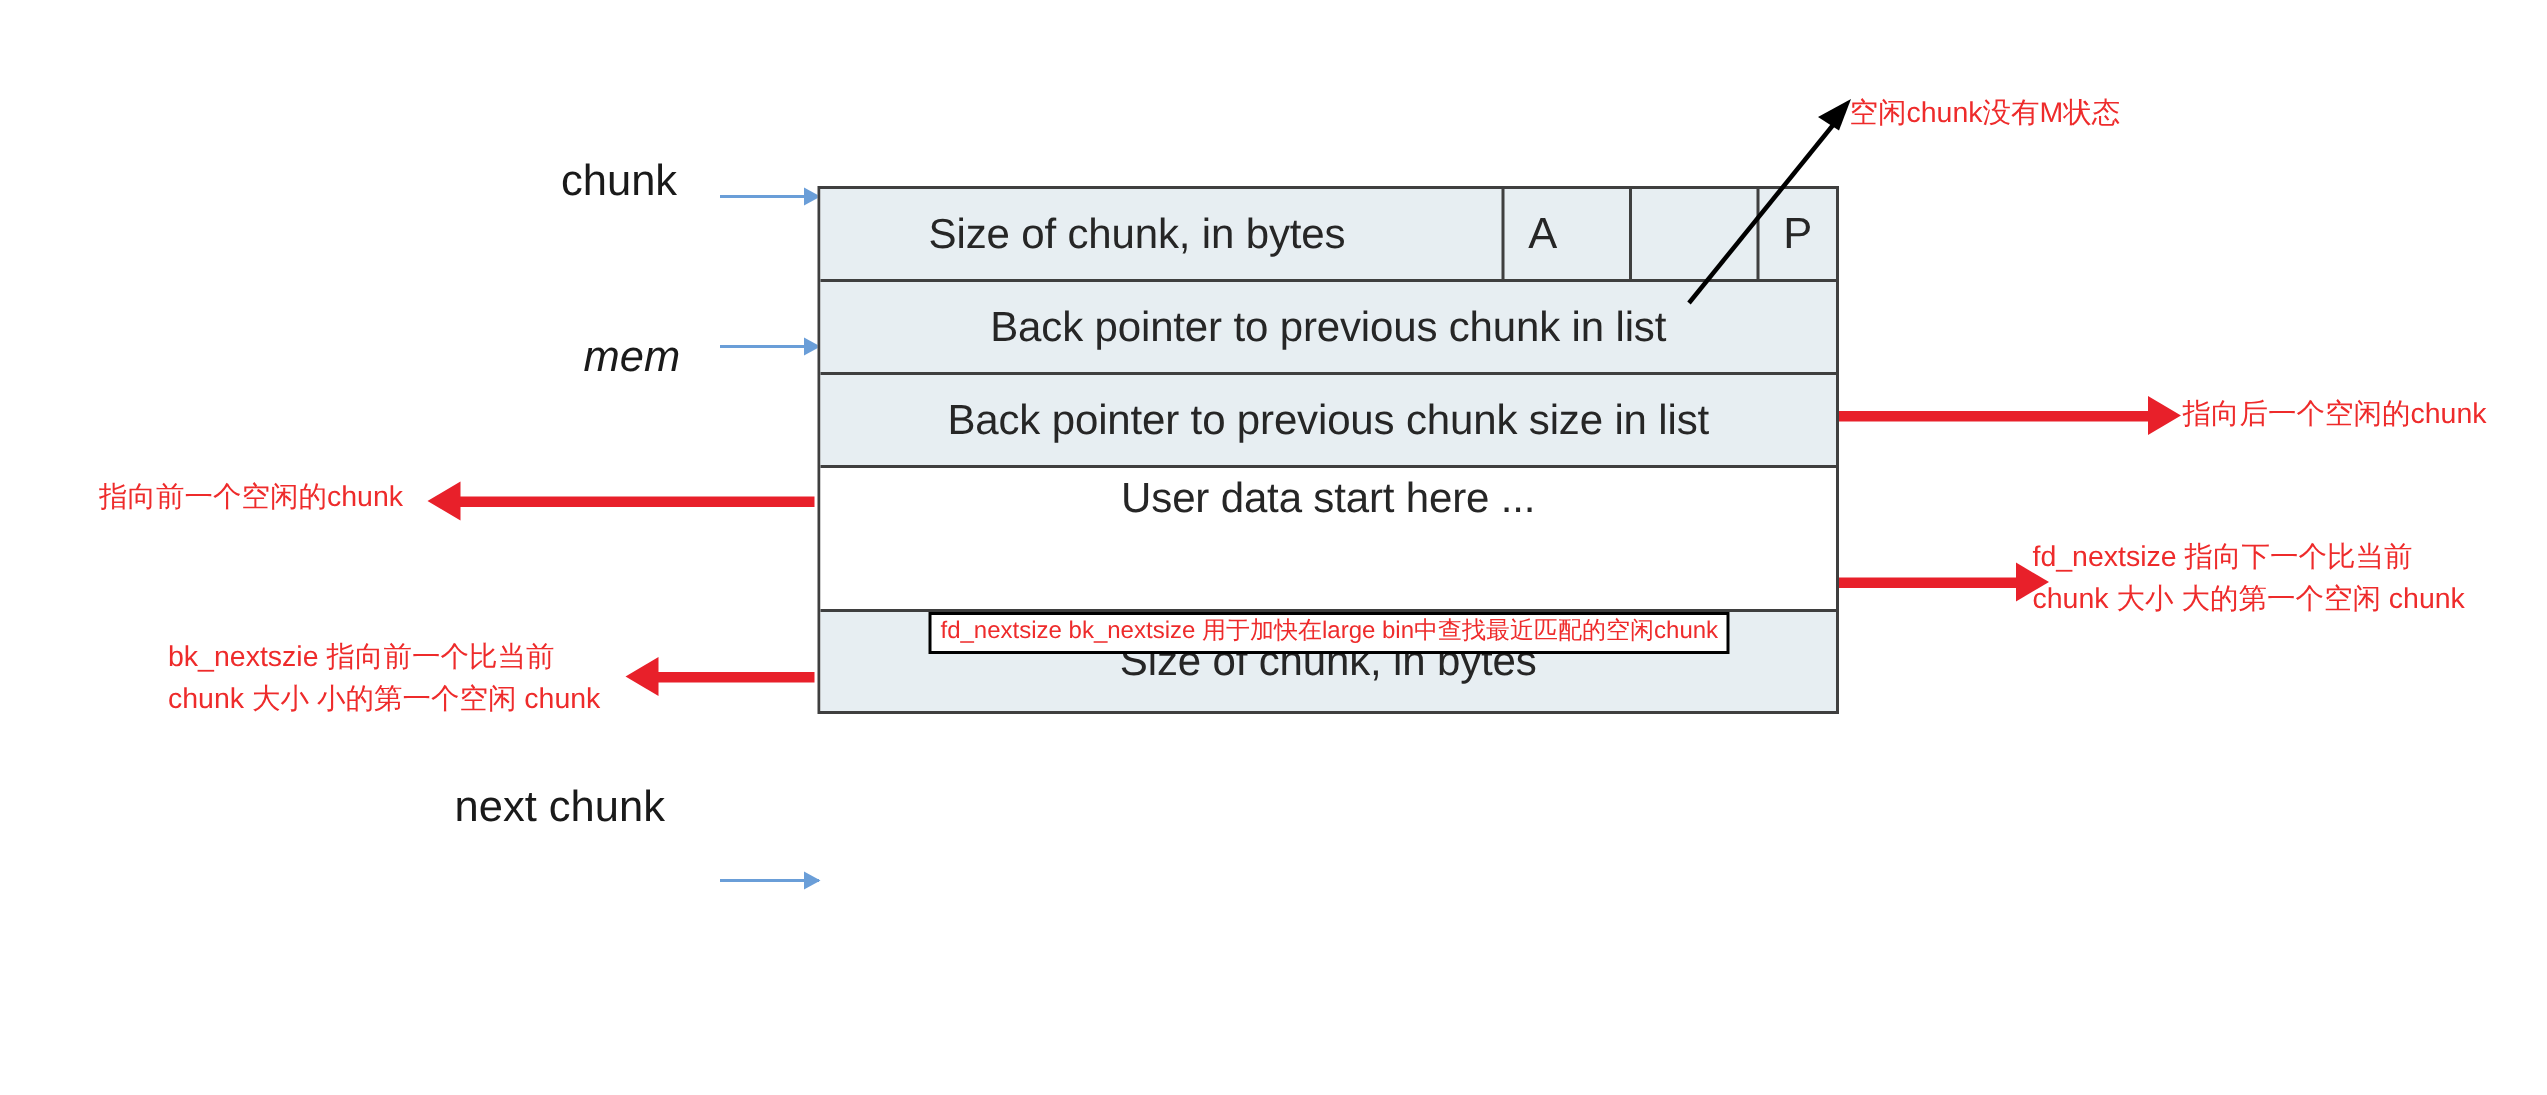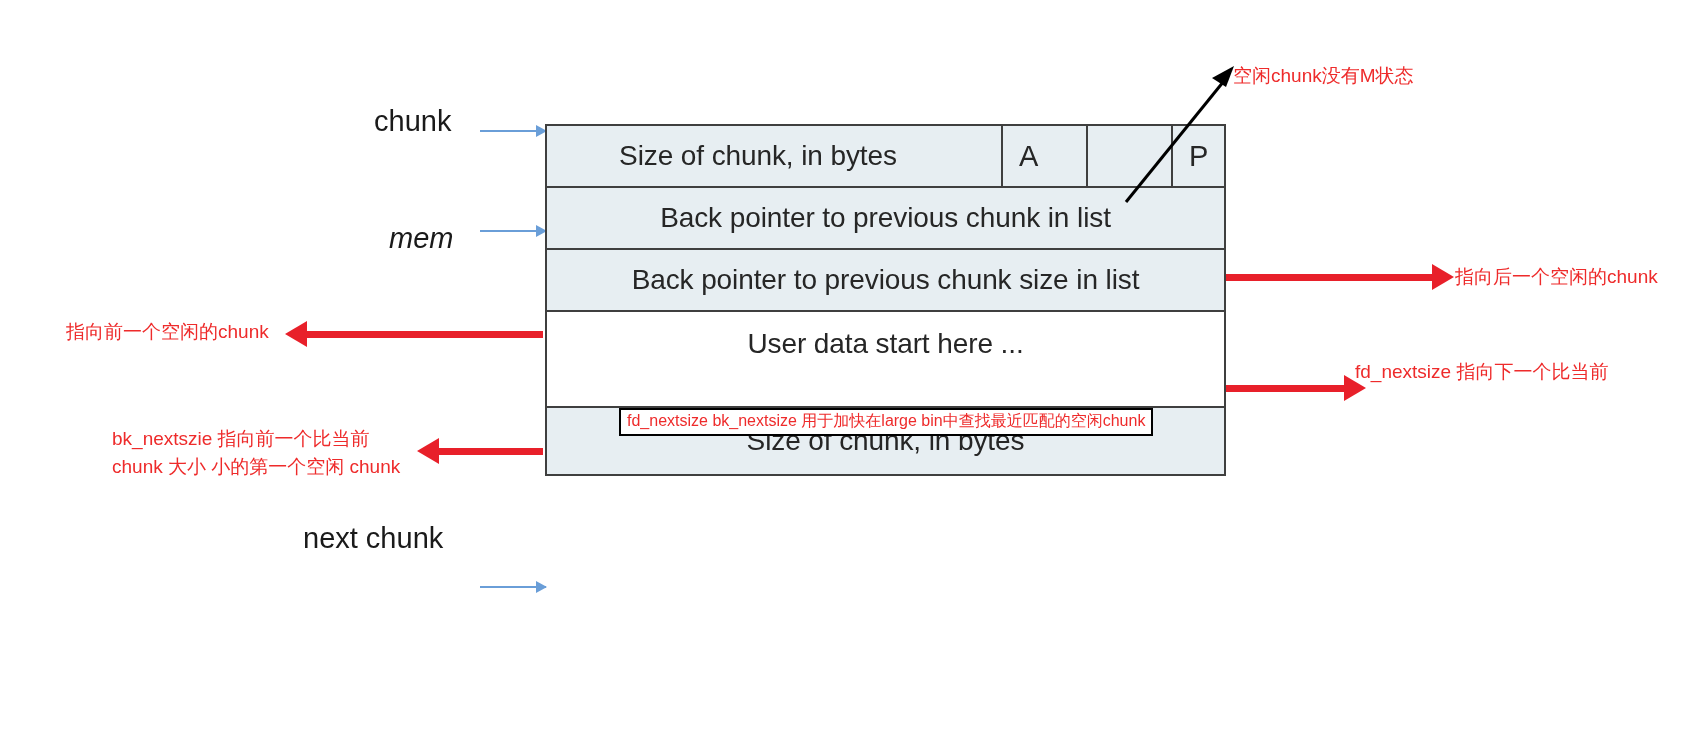--- a/index.html
+++ b/index.html
@@ -44,21 +44,21 @@
   .row:last-child { border-bottom: none; }
   .row.shaded { background: #e7eef2; gap: 32px; }
   .row.plain  { background: #ffffff; }
 
   .r-prevsize   { height: 62px; }
   .r-size       { height: 62px; padding: 0; }
   .r-fd         { height: 62px; }
   .r-bk         { height: 62px; }
   .r-fdnext     { height: 62px; }
   .r-bknext     { height: 62px; }
-  .r-userdata   { height: 96px; align-items: flex-start; padding-top: 16px; }
+  .r-userdata   { height: 96px; align-items: flex-start; padding-top: 4px; }
   .r-nextsize   { height: 66px; }
 
   
   .size-main {
     flex: 1 1 auto;
     display: flex;
     align-items: center;
     justify-content: center;
     height: 100%;
     box-sizing: border-box;
@@ -228,20 +228,21 @@
 
   <div class="red-arrow to-right ra-fd"></div>
   <div class="red-note note-right-fd">指向后一个空闲的chunk</div>
 
   <div class="red-arrow to-left ra-bk"></div>
   <div class="red-note note-left-bk">指向前一个空闲的chunk</div>
 
   <div class="red-arrow to-right ra-fdn"></div>
   <div class="red-note note-right-fdn">
     <div>fd_nextsize 指向下一个比当前</div>
+    <div>chunk 大小 大的第一个空闲 chunk</div>
   </div>
 
   <div class="red-arrow to-left ra-bkn"></div>
   <div class="red-note note-left-bkn">
     <div>bk_nextszie 指向前一个比当前</div>
     <div>chunk 大小 小的第一个空闲 chunk</div>
   </div>
 
   <div class="boxed-note">fd_nextsize bk_nextsize 用于加快在large bin中查找最近匹配的空闲chunk</div>
 

